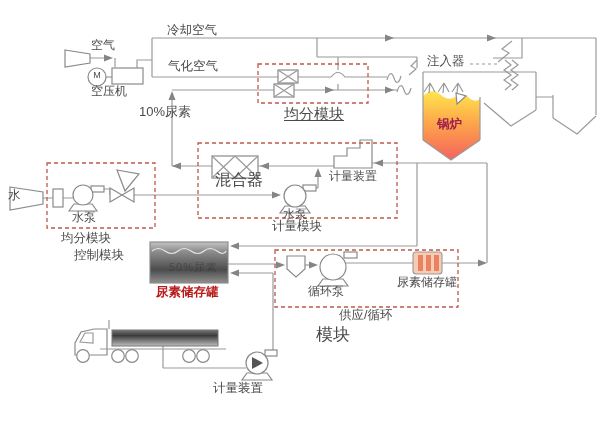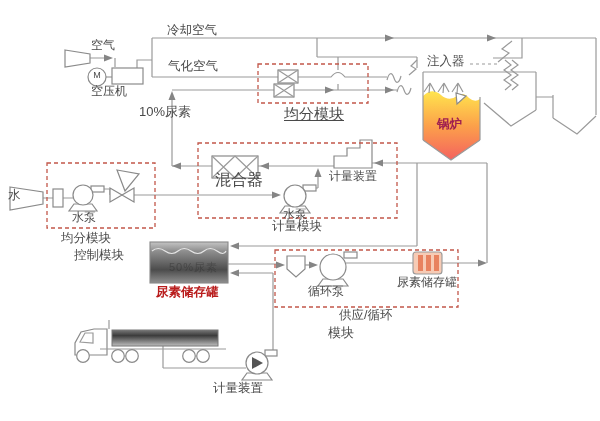--- a/index.html
+++ b/index.html
@@ -191,15 +191,15 @@
 <div class="label" style="left:74px;top:249px;font-size:12.5px;">控制模块</div>
 <div class="label" style="left:215px;top:171px;font-size:16px;">混合器</div>
 <div class="label" style="left:329px;top:170px;font-size:12px;">计量装置</div>
 <div class="label" style="left:283px;top:208px;font-size:12px;">水泵</div>
 <div class="label" style="left:272px;top:220px;font-size:12.5px;">计量模块</div>
 <div class="label faint" style="left:161px;top:261px;font-size:11px;color:#2e2e2e;">50%尿素</div>
 <div class="label" style="left:156px;top:286px;font-size:12.5px;color:#b91c1c;font-weight:bold;">尿素储存罐</div>
 <div class="label" style="left:308px;top:285px;font-size:12px;">循环泵</div>
 <div class="label" style="left:397px;top:276px;font-size:12px;">尿素储存罐</div>
 <div class="label" style="left:321px;top:309px;font-size:12.5px;margin-left:18px;">供应/循环</div>
-<div class="label" style="left:328px;top:326px;font-size:13px;">模块</div>
+<div class="label" style="left:316px;top:326px;font-size:17px;">模块</div>
 <div class="label" style="left:213px;top:382px;font-size:12.5px;">计量装置</div>
 </div>
 
 </body></html>

